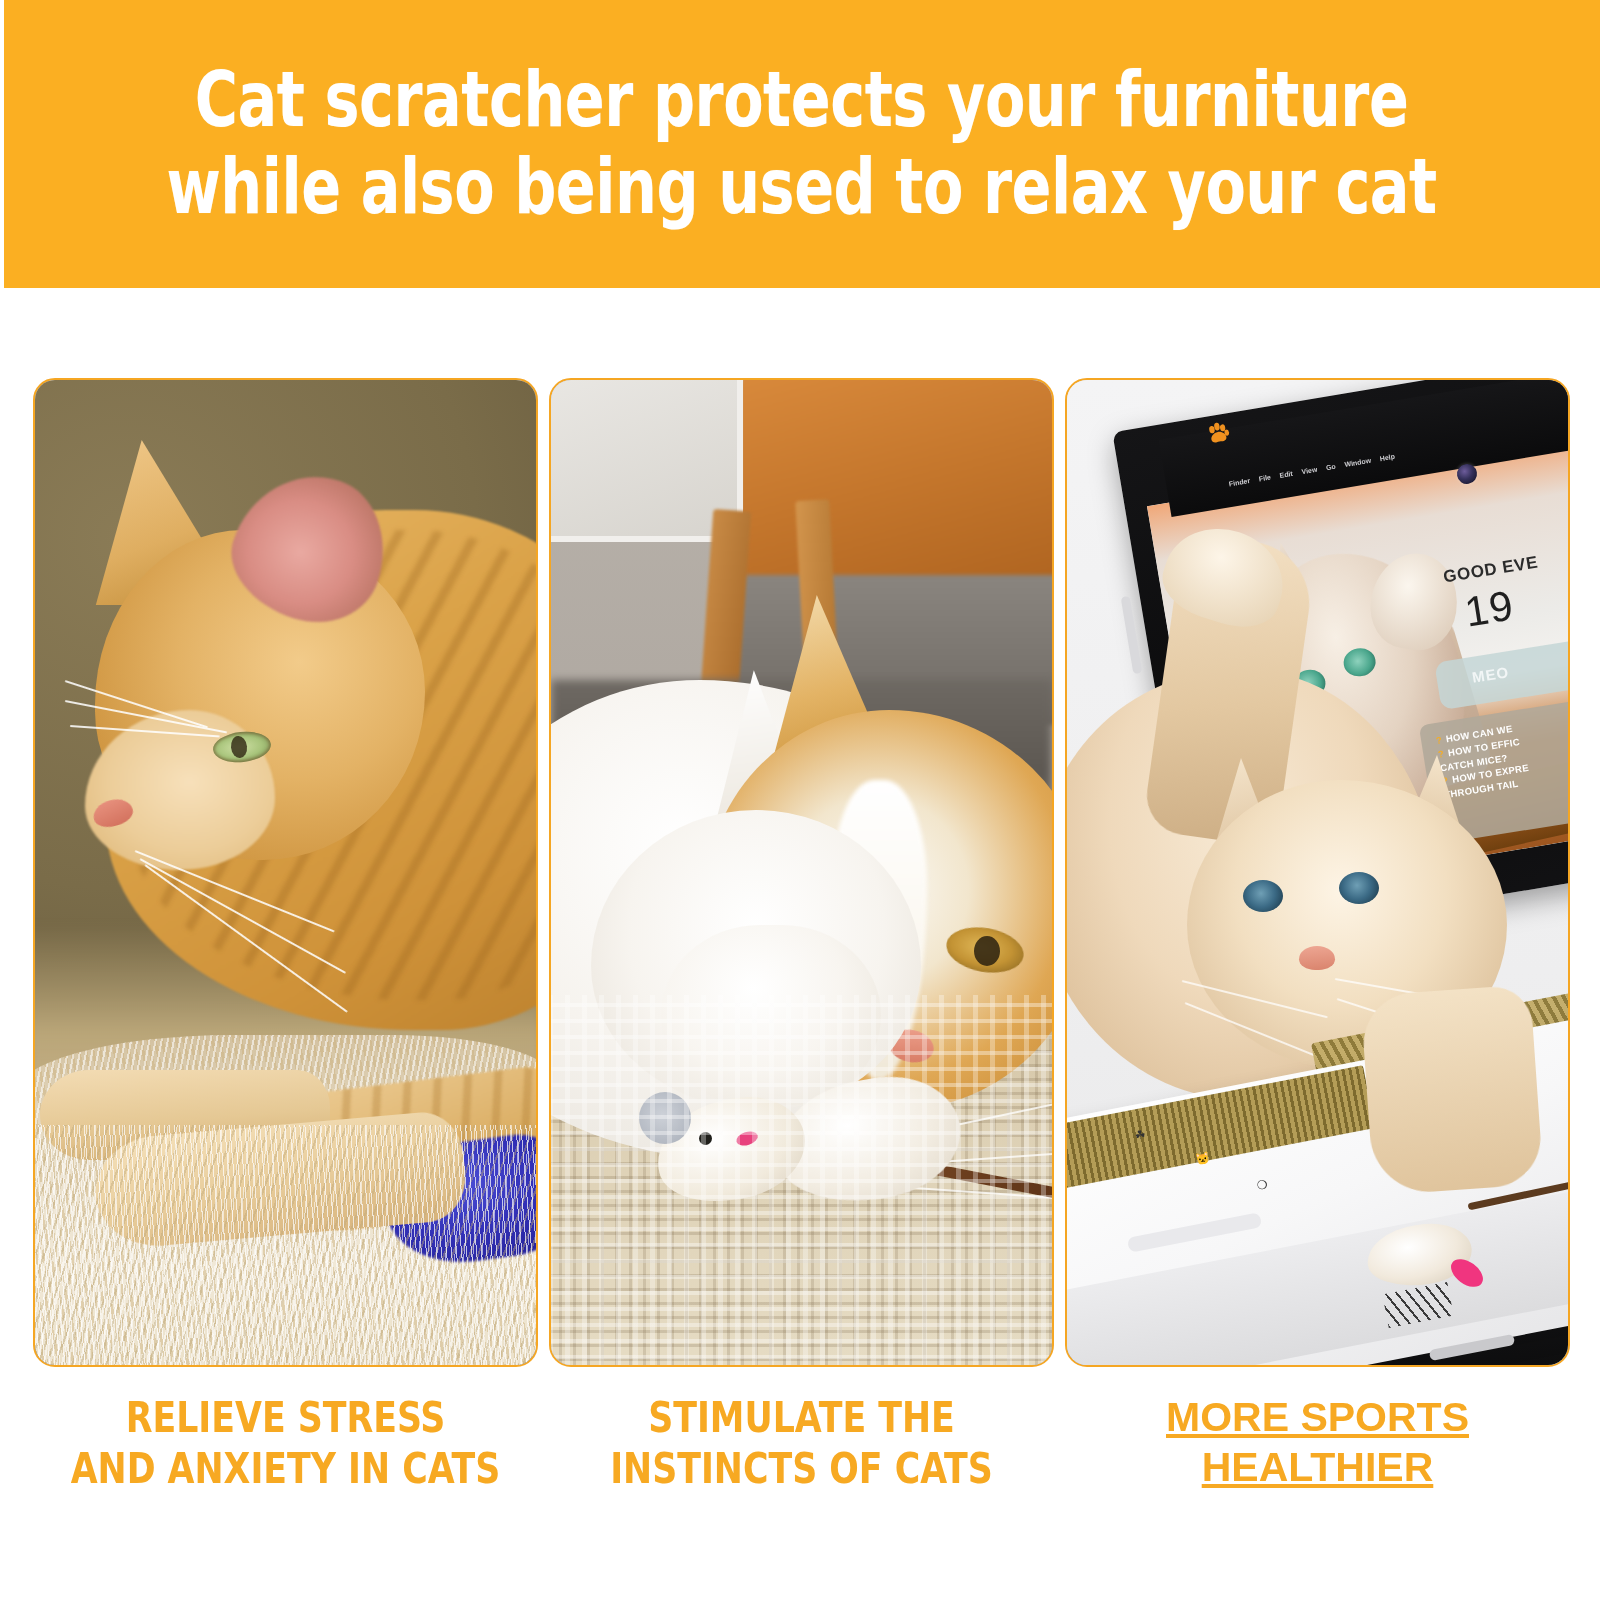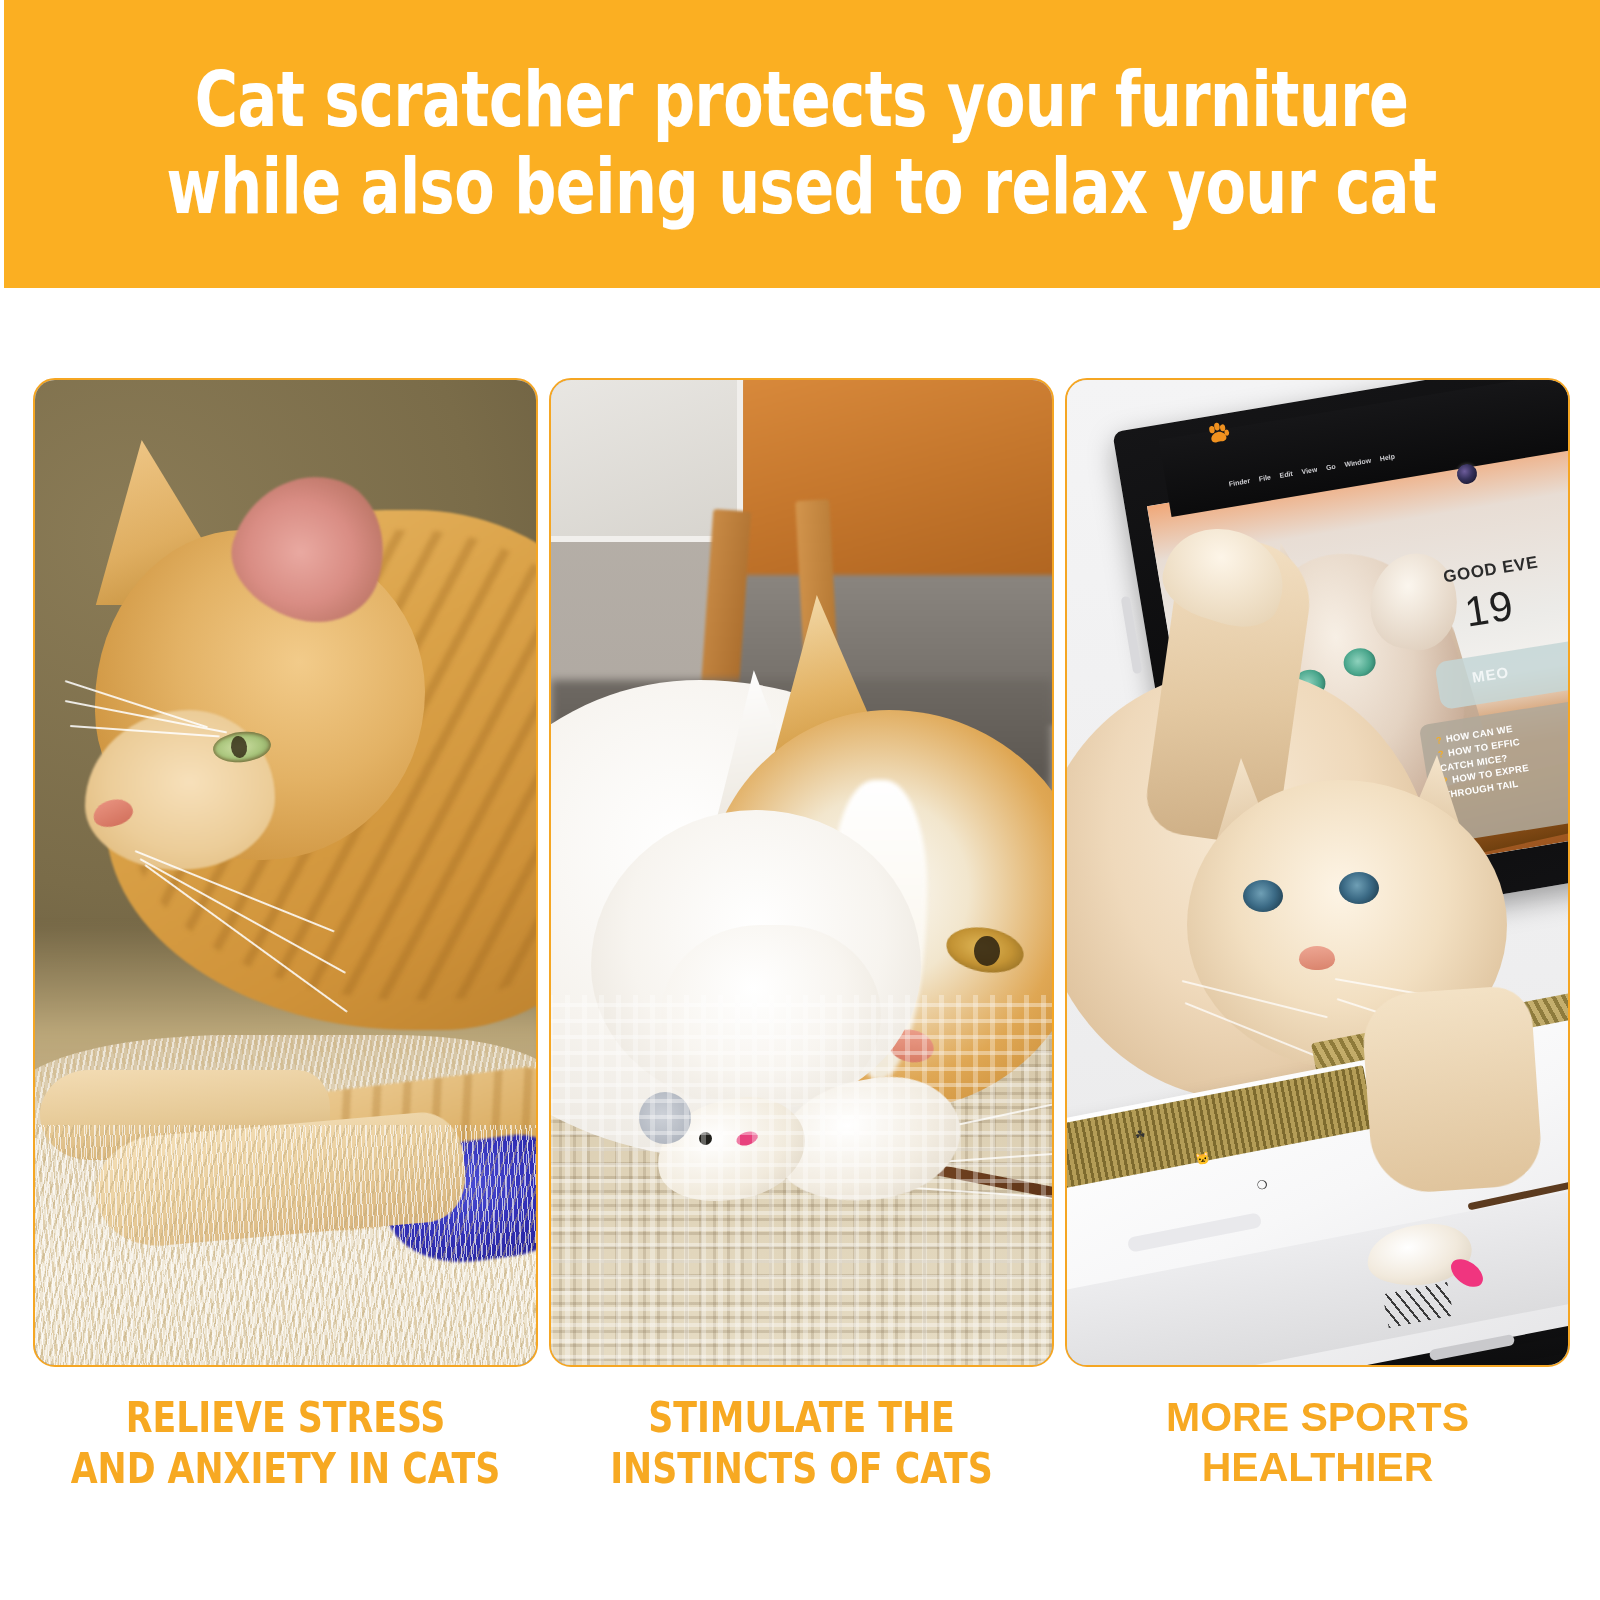--- a/index.html
+++ b/index.html
@@ -579,20 +579,21 @@
   }
   .caption.narrow{
     font-family:"Liberation Sans Narrow","DejaVu Sans Condensed","Liberation Sans",sans-serif;
     transform:scaleX(0.92);
     letter-spacing:0px;
   }
   .caption.regular{
     font-family:"Liberation Sans",sans-serif;
     letter-spacing:0px;
     font-size:41px;
+    text-decoration:underline;
   }
 </style>
 </head>
 <body>
 
 <div class="banner">
   <div class="banner-title">Cat scratcher protects your furniture
 while also being used to relax your cat</div>
 </div>
 

